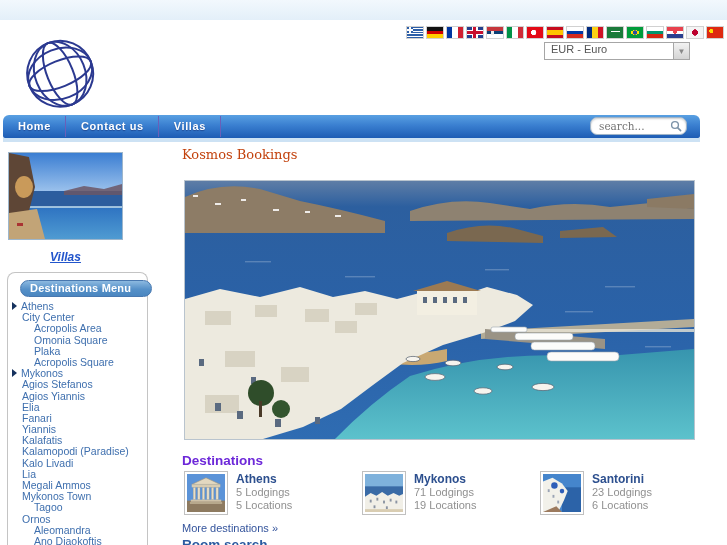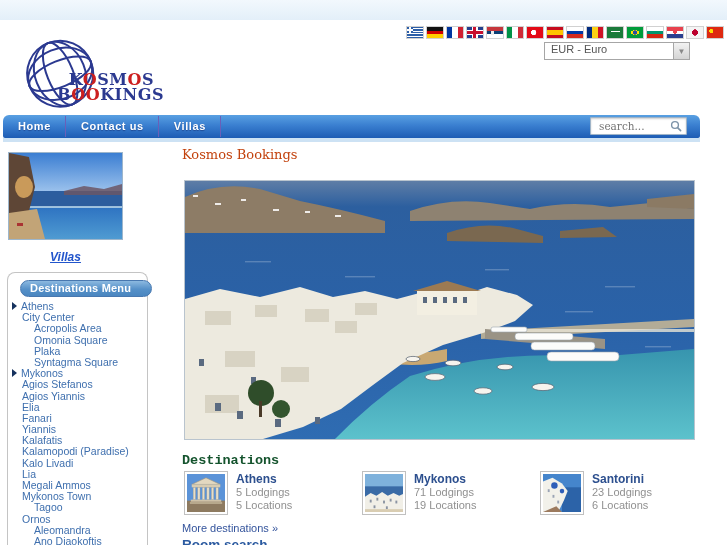--- a/index.html
+++ b/index.html
@@ -58,21 +58,21 @@
 
   
   .nav { position:absolute; left:3px; top:115px; width:697px; height:23px;
     background:linear-gradient(#59a0e2,#3a7fd0 45%,#1d5cb4); border-radius:6px 6px 2px 2px;
     display:flex; align-items:center; }
   .navstrip { position:absolute; left:3px; top:138px; width:697px; height:4px; background:#cde2f4; }
   .nav-item { position:relative; color:#fff; font-size:11px; font-weight:bold; letter-spacing:.6px;
     padding:0 15px; height:23px; line-height:23px; cursor:pointer; text-shadow:0 1px 1px rgba(0,0,60,.35); }
   .nav-item::after { content:''; position:absolute; right:0; top:1px; bottom:1px; width:1px; background:#6a5fb8; }
   .searchbox { position:absolute; right:13px; top:2px; width:97px; height:18px;
-    background:#fff; border:1px solid #9fb4c8; border-radius:1px; display:flex; align-items:center;
+    background:#fff; border:1px solid #9fb4c8; border-radius:7px; display:flex; align-items:center;
     box-shadow:inset 0 1px 2px rgba(0,0,0,.2);justify-content:center; }
   .searchbox input { border:none; outline:none; background:transparent; width:70px; margin-left:8px;
     font-family:"DejaVu Serif", serif; font-size:10.5px; color:#444; }
   .search-ico { margin-left:auto; margin-right:4px; display:flex; cursor:pointer; }
 
   
   .villa-photo { position:absolute; left:8px; top:152px; width:115px; height:88px;
     border:1px solid #9db6cc; cursor:pointer; }
   .villas-link { position:absolute; left:8px; top:250px; width:115px; text-align:center;
     font-size:12px; font-weight:bold; font-style:italic; color:#2255cc;
@@ -90,21 +90,21 @@
   .menu-item.level0 { padding-left:13px; }
   .menu-item.level1 { padding-left:14px; }
   .menu-item.level2 { padding-left:26px; }
 
   
   .h1 { position:absolute; left:182px; top:147px; font-family:"DejaVu Serif", serif;
     font-size:13px; color:#c2410c; }
   .main-photo { position:absolute; left:184px; top:180px; width:511px; height:260px;
     border:1px solid #b9c4ce; }
   .main-photo svg { display:block; }
-  .h2-dest { position:absolute; left:182px; top:453px; font-size:13.5px; font-weight:bold; color:#14532d;font-family:Liberation Mono, monospace; }
+  .h2-dest { position:absolute; left:182px; top:453px; font-size:13.5px; font-weight:bold; color:#6d28d9; }
   .cards { position:absolute; left:184px; top:471px; width:540px; display:flex; }
   .card { width:178px; display:flex; align-items:flex-start; cursor:pointer; }
   .thumb { width:44px; height:44px; border:1px solid #c0c0c0; background:#fff; padding:2px; }
   .thumb svg { display:block; }
   .card-text { margin-left:8px; padding-top:1px; }
   .card-title { font-size:12px; font-weight:bold; color:#2c4f8e; line-height:14px; }
   .card-line { font-size:11px; color:#909090; line-height:13px; }
   .more-link { position:absolute; left:182px; top:522px; font-size:11px; color:#34549c; cursor:pointer; }
   .h2-room { position:absolute; left:182px; top:537px; font-size:13.5px; font-weight:bold; color:#2b5aa0; }
 </style>
@@ -142,24 +142,20 @@
   <div class="logo">
     <svg width="130" height="85" viewBox="0 0 130 85">
       <g stroke="#2b3990" stroke-width="2" fill="none" transform="rotate(-22 60 45)">
         <circle cx="58" cy="45" r="33"></circle>
         <ellipse cx="58" cy="45" rx="13" ry="33"></ellipse>
         <ellipse cx="58" cy="45" rx="25" ry="33"></ellipse>
         <ellipse cx="58" cy="45" rx="33" ry="13"></ellipse>
         <ellipse cx="58" cy="45" rx="33" ry="25"></ellipse>
       </g>
     </svg>
-    <div class="logo-text">
-      <div class="logo-colorize">K<span class="red-o">O</span>SM<span class="red-o">O</span>S</div>
-      <div class="logo-colorize">B<span class="red-o">O</span><span class="red-o">O</span>KINGS</div>
-    </div>
   </div>
 
   <div class="nav">
     <span class="nav-item">Home</span>
     <span class="nav-item">Contact us</span>
     <span class="nav-item">Villas</span>
     <div class="searchbox">
       <input type="text" placeholder="search..." style="">
       <span class="search-ico">
         <svg width="12" height="12" viewBox="0 0 12 12">
@@ -197,21 +193,21 @@
   <div class="villas-link">Villas</div>
 
   <div class="menu-box">
     <div class="menu-pill">Destinations Menu</div>
     <div class="menu-list">
         <div class="menu-item level0"><span class="tri"></span><span>Athens</span></div>
         <div class="menu-item level1"><span>City Center</span></div>
         <div class="menu-item level2"><span>Acropolis Area</span></div>
         <div class="menu-item level2"><span>Omonia Square</span></div>
         <div class="menu-item level2"><span>Plaka</span></div>
-        <div class="menu-item level2"><span>Syntagma Square</span></div>
+        <div class="menu-item level2"><span>Acropolis Square</span></div>
         <div class="menu-item level0"><span class="tri"></span><span>Mykonos</span></div>
         <div class="menu-item level1"><span>Agios Stefanos</span></div>
         <div class="menu-item level1"><span>Agios Yiannis</span></div>
         <div class="menu-item level1"><span>Elia</span></div>
         <div class="menu-item level1"><span>Fanari</span></div>
         <div class="menu-item level1"><span>Yiannis</span></div>
         <div class="menu-item level1"><span>Kalafatis</span></div>
         <div class="menu-item level1"><span>Kalamopodi (Paradise)</span></div>
         <div class="menu-item level1"><span>Kalo Livadi</span></div>
         <div class="menu-item level1"><span>Lia</span></div>

